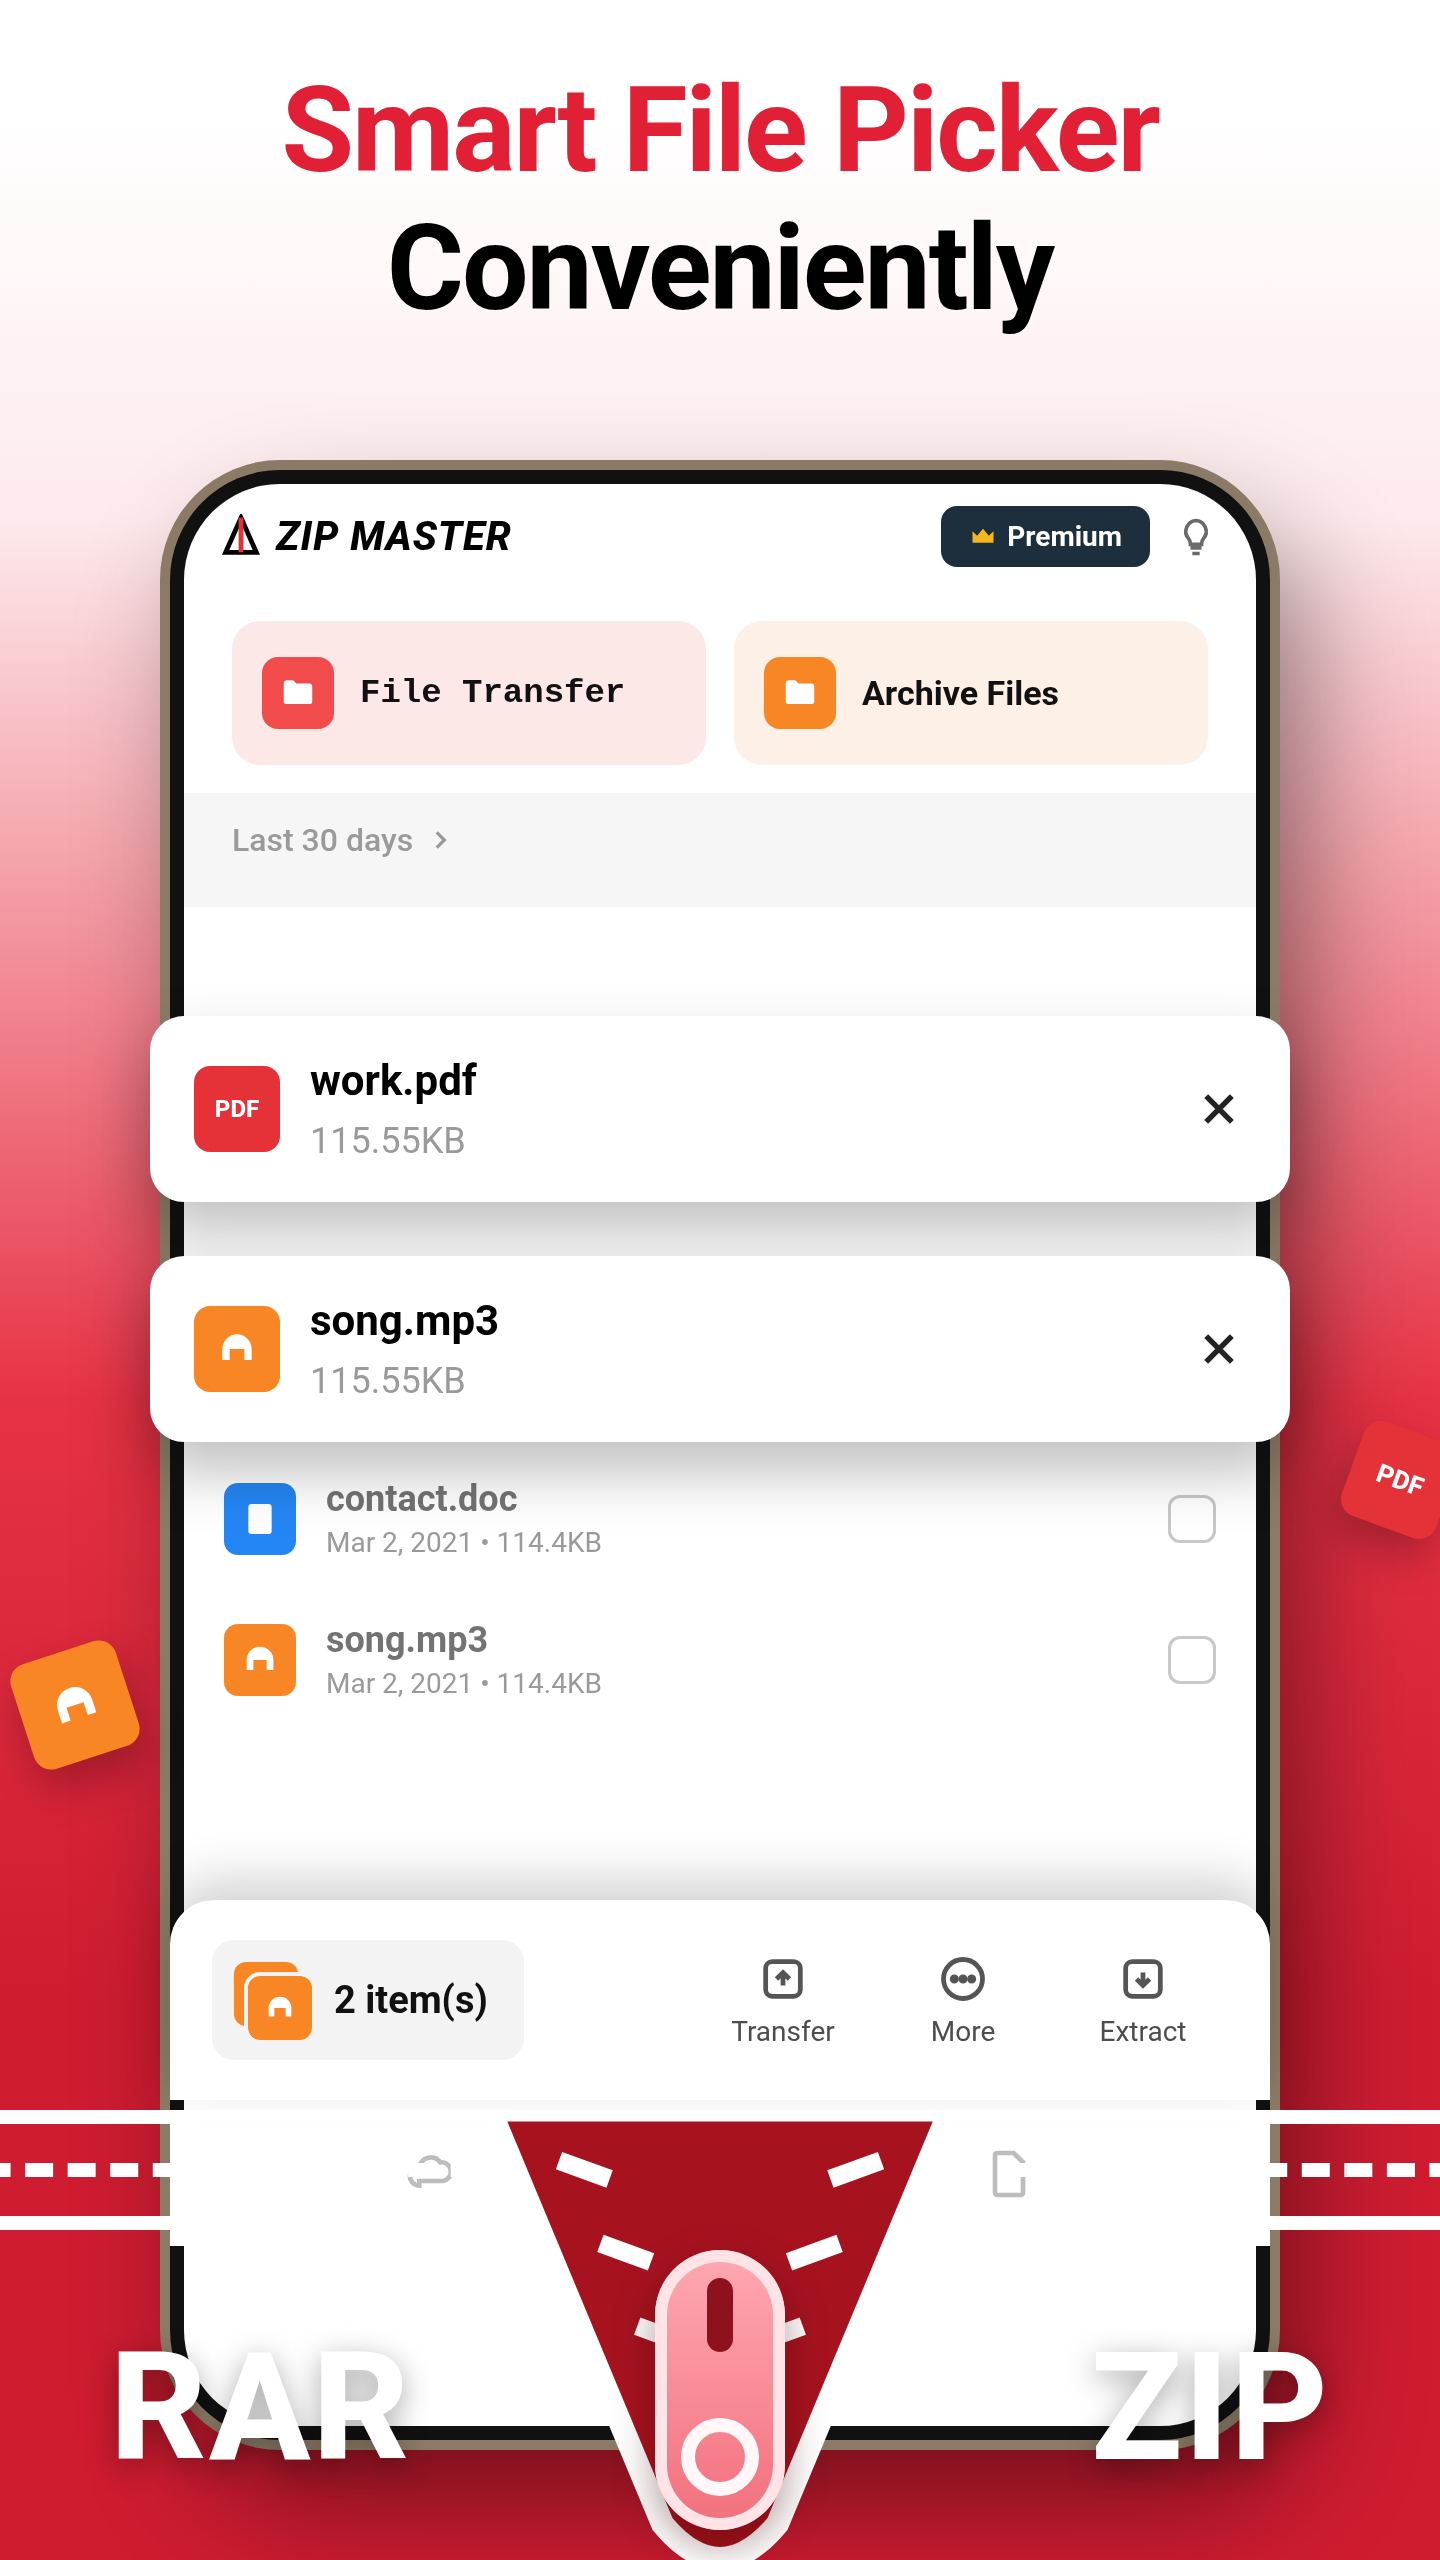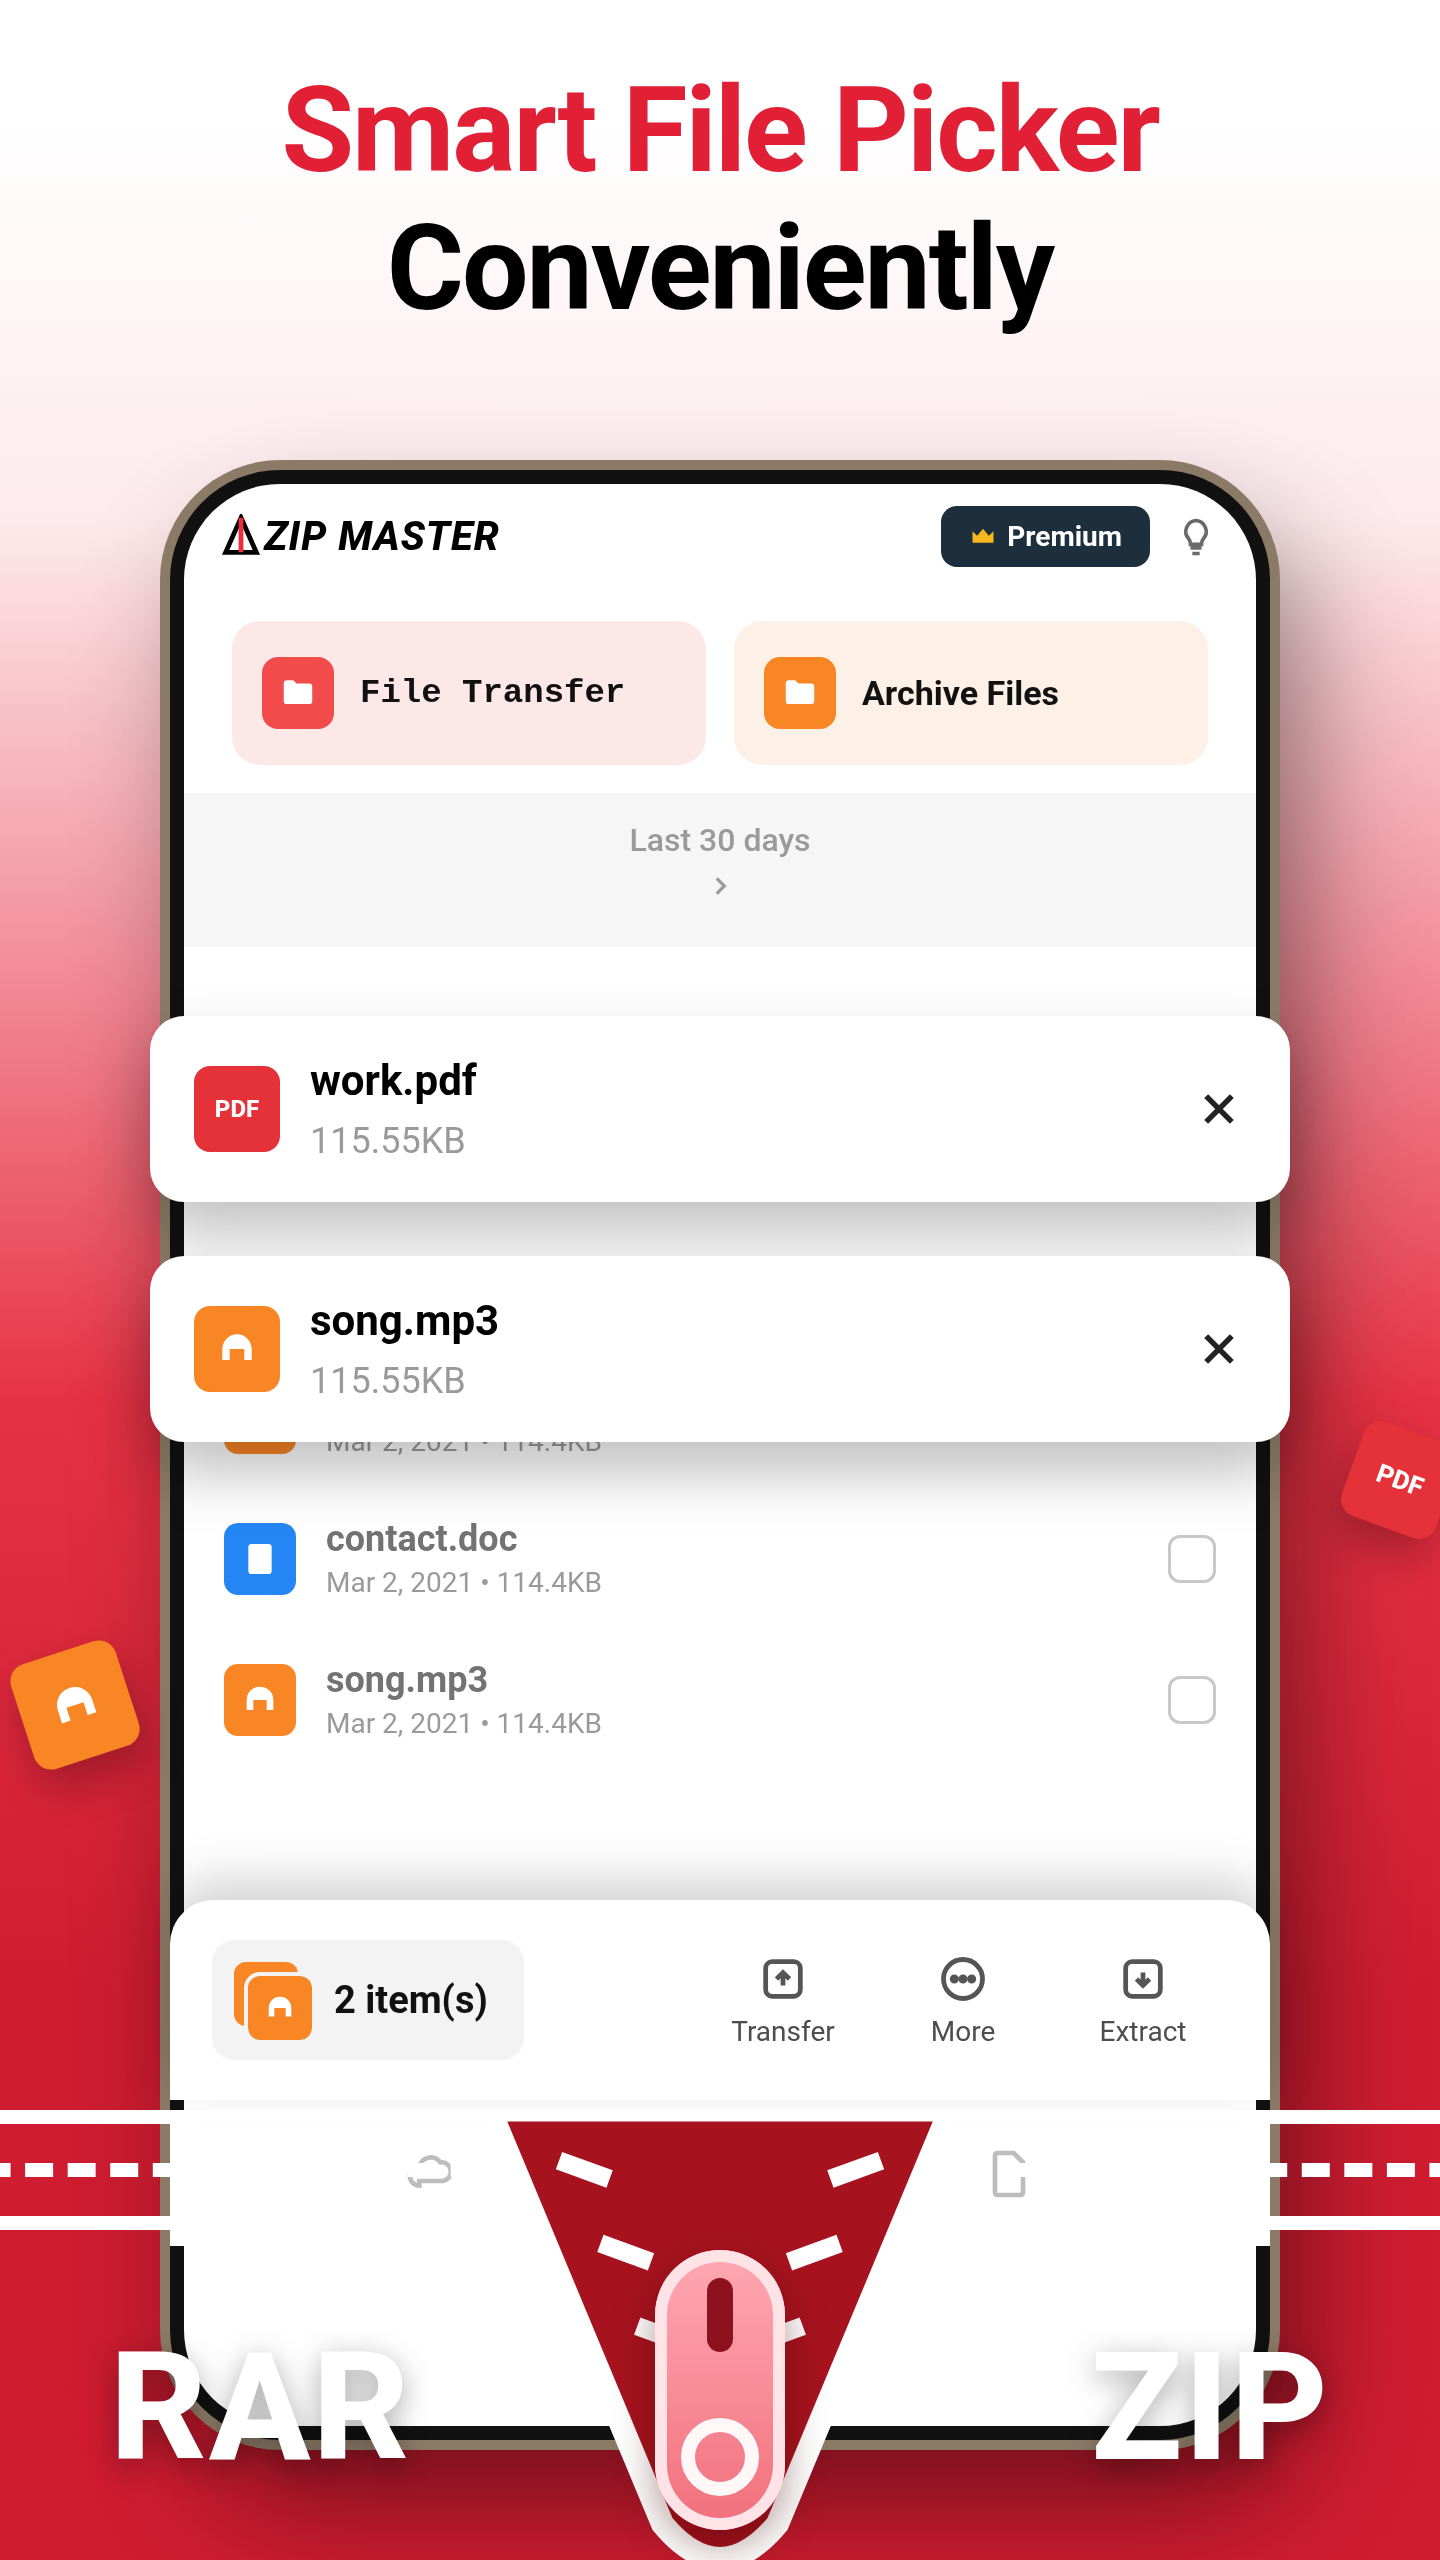--- a/index.html
+++ b/index.html
@@ -55,21 +55,21 @@
     background:#fff;
     overflow:hidden;
   }
 
   
   .topbar {
     display:flex; align-items:center; gap:20px;
     padding: 22px 34px 16px 34px;
   }
   .brand {
-    display:flex; align-items:center; 
+    display:flex; align-items:center; gap:12px;
     font-weight:800; font-style:italic;
     font-size:40px; color:#000; letter-spacing:1px; text-transform:uppercase;
   }
   .brand svg { width:46px; height:46px; }
   .topbar-spacer { flex:1; }
   .premium-btn {
     display:flex; align-items:center; gap:10px;
     background:var(--navy); color:#fff;
     font-weight:700; font-size:28px;
     padding:14px 28px; border-radius:16px;
@@ -94,21 +94,20 @@
   .feature-card.pink   .ic { background:#f14b4b; }
   .feature-card.orange .ic { background:var(--orange); }
   .feature-card .ic svg { width:38px; height:38px; fill:#fff; }
   .feature-card .lbl { font-size:34px; font-weight:700; color:#111; }
 
   .section-header {
     padding: 28px 48px 48px 48px;
     display:flex; align-items:center; gap:14px;
     color:var(--muted); font-size:32px; font-weight:500;
     background:#f6f6f6;
-    flex-direction:column;
   }
   .section-header svg { width:26px; height:26px; stroke:var(--muted); }
 
   .list { background:#fff; }
   .row {
     display:flex; align-items:center; gap:30px;
     padding:30px 40px;
   }
   .row .thumb {
     width:72px; height:72px; border-radius:14px;

